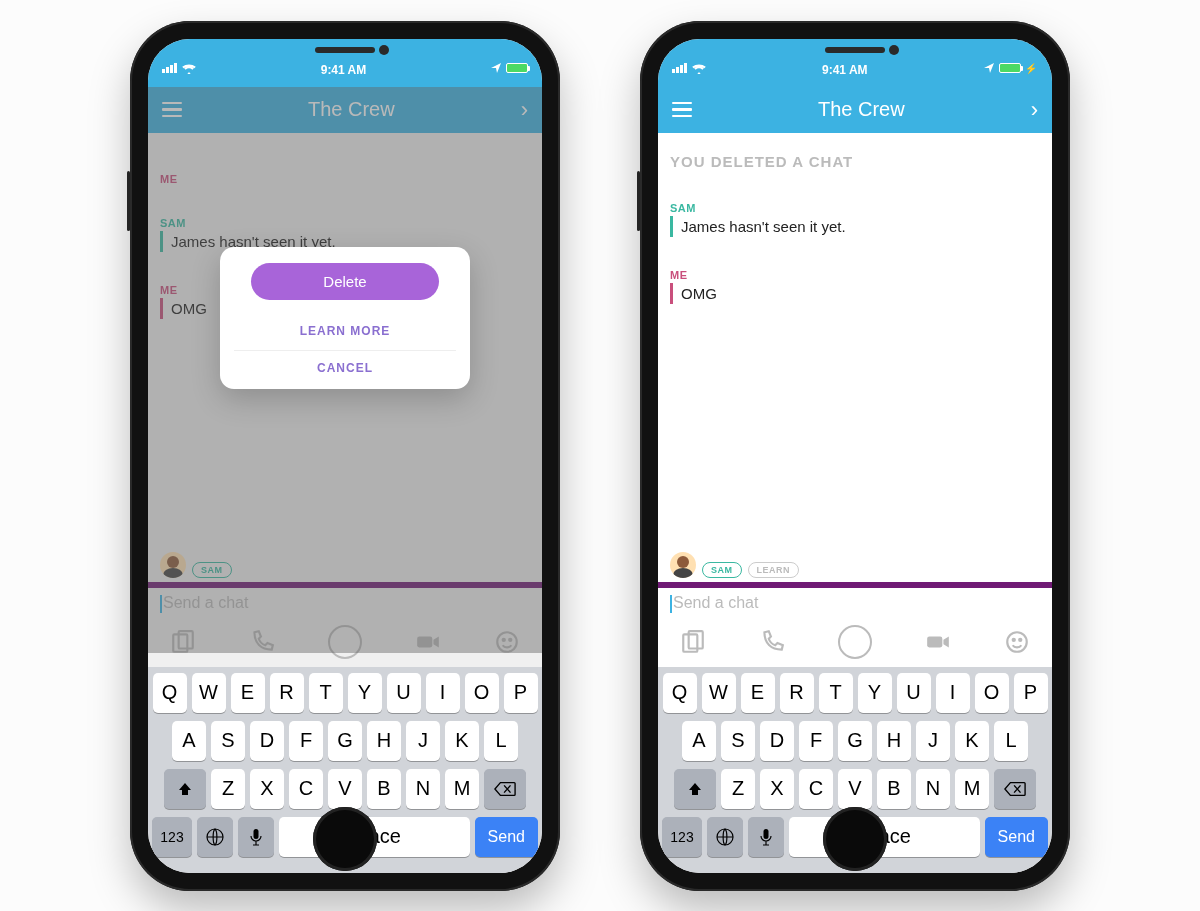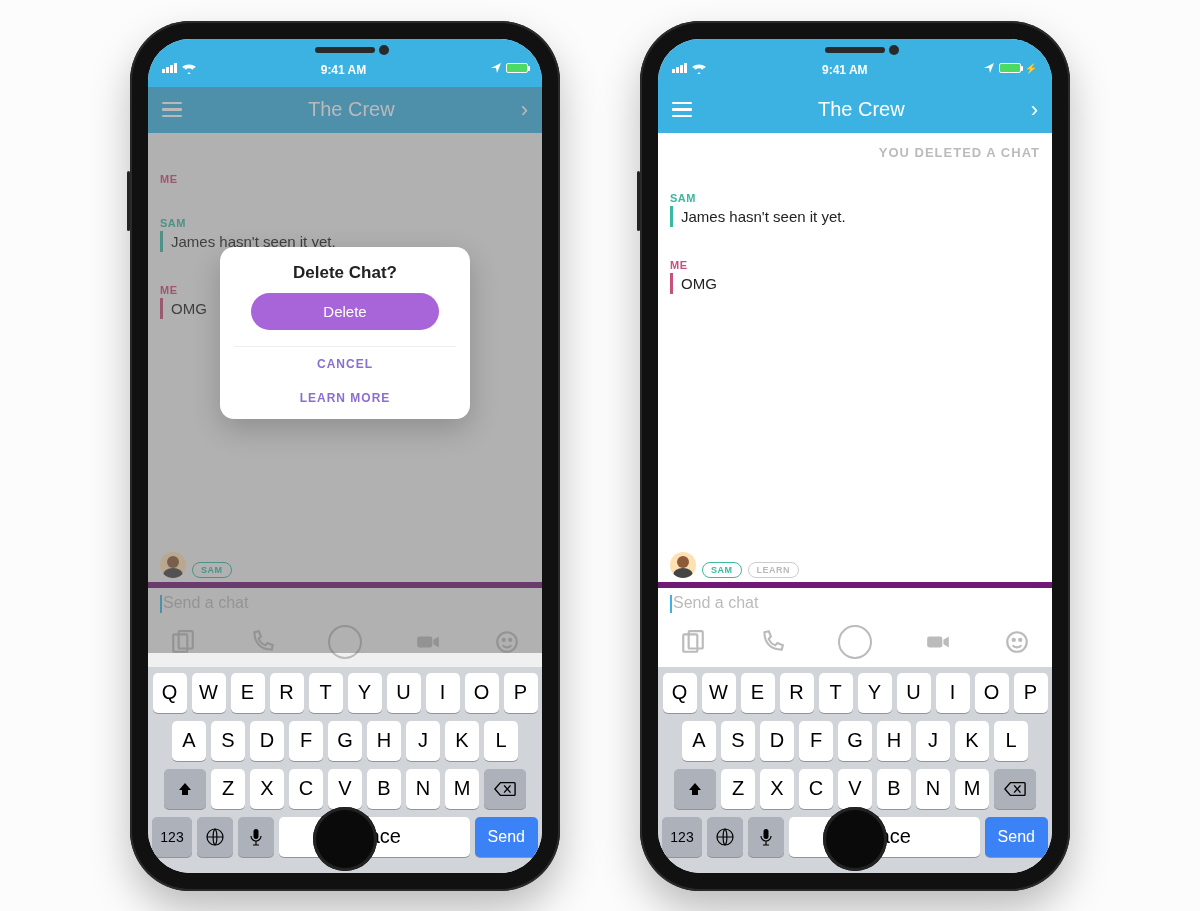--- a/index.html
+++ b/index.html
@@ -58,21 +58,21 @@
     height: 46px; background:#3cb2e2; color:#fff;
     display:flex; align-items:center; justify-content:space-between;
     padding: 0 14px; font-size:20px; font-weight:400;
   }
   .hamburger { display:flex; flex-direction:column; gap:4px;}
   .hamburger div { width:20px; height:2.5px; background:#fff; border-radius:1px;}
   .chevron { font-size:22px; font-weight:300; }
 
   
   .chat-body { flex:1; background:#fff; padding: 8px 12px; overflow:hidden;}
-  .deleted-banner { text-align:right; font-size:13px; letter-spacing:1px; color:#bbb; font-weight:600; margin:4px 0 10px;}
+  .deleted-banner { text-align:left; font-size:15px; letter-spacing:1px; color:#bbb; font-weight:600; margin:12px 0 10px;}
   .msg { margin-bottom: 10px;}
   .sender { font-size:11px; font-weight:700; letter-spacing:.5px; margin-bottom:2px;margin-top:32px;}
   .sender.me { color:#c94f7c;}
   .sender.sam { color:#3ab8a1;}
   .bubble { border-left: 3px solid; padding: 2px 0 2px 8px; font-size:15px; color:#222;}
   .bubble.me { border-color:#c94f7c;}
   .bubble.sam { border-color:#3ab8a1;}
 
   
   .presence-row { padding: 0 12px 4px; display:flex; gap:6px; align-items:flex-end;}
@@ -250,24 +250,23 @@
               </svg>
           </div>
           <div class="key space">space</div>
           <div class="key send">Send</div>
         </div>
       </div>
     </div>
 
     <div class="overlay" style="top:48px; bottom:220px; align-items:flex-start; padding-top:160px;">
       <div class="modal">
-        <h3>Delete Chat?</h3>
         <button class="delete-btn">Delete</button>
+        <button class="link-btn">LEARN MORE</button>
         <button class="link-btn cancel">CANCEL</button>
-        <button class="link-btn">LEARN MORE</button>
       </div>
     </div>
 
   </div>
 </div>
 
 <div class="phone">
   <div class="speaker"></div>
   <div class="camera"></div>
   <div class="home-btn"></div>

